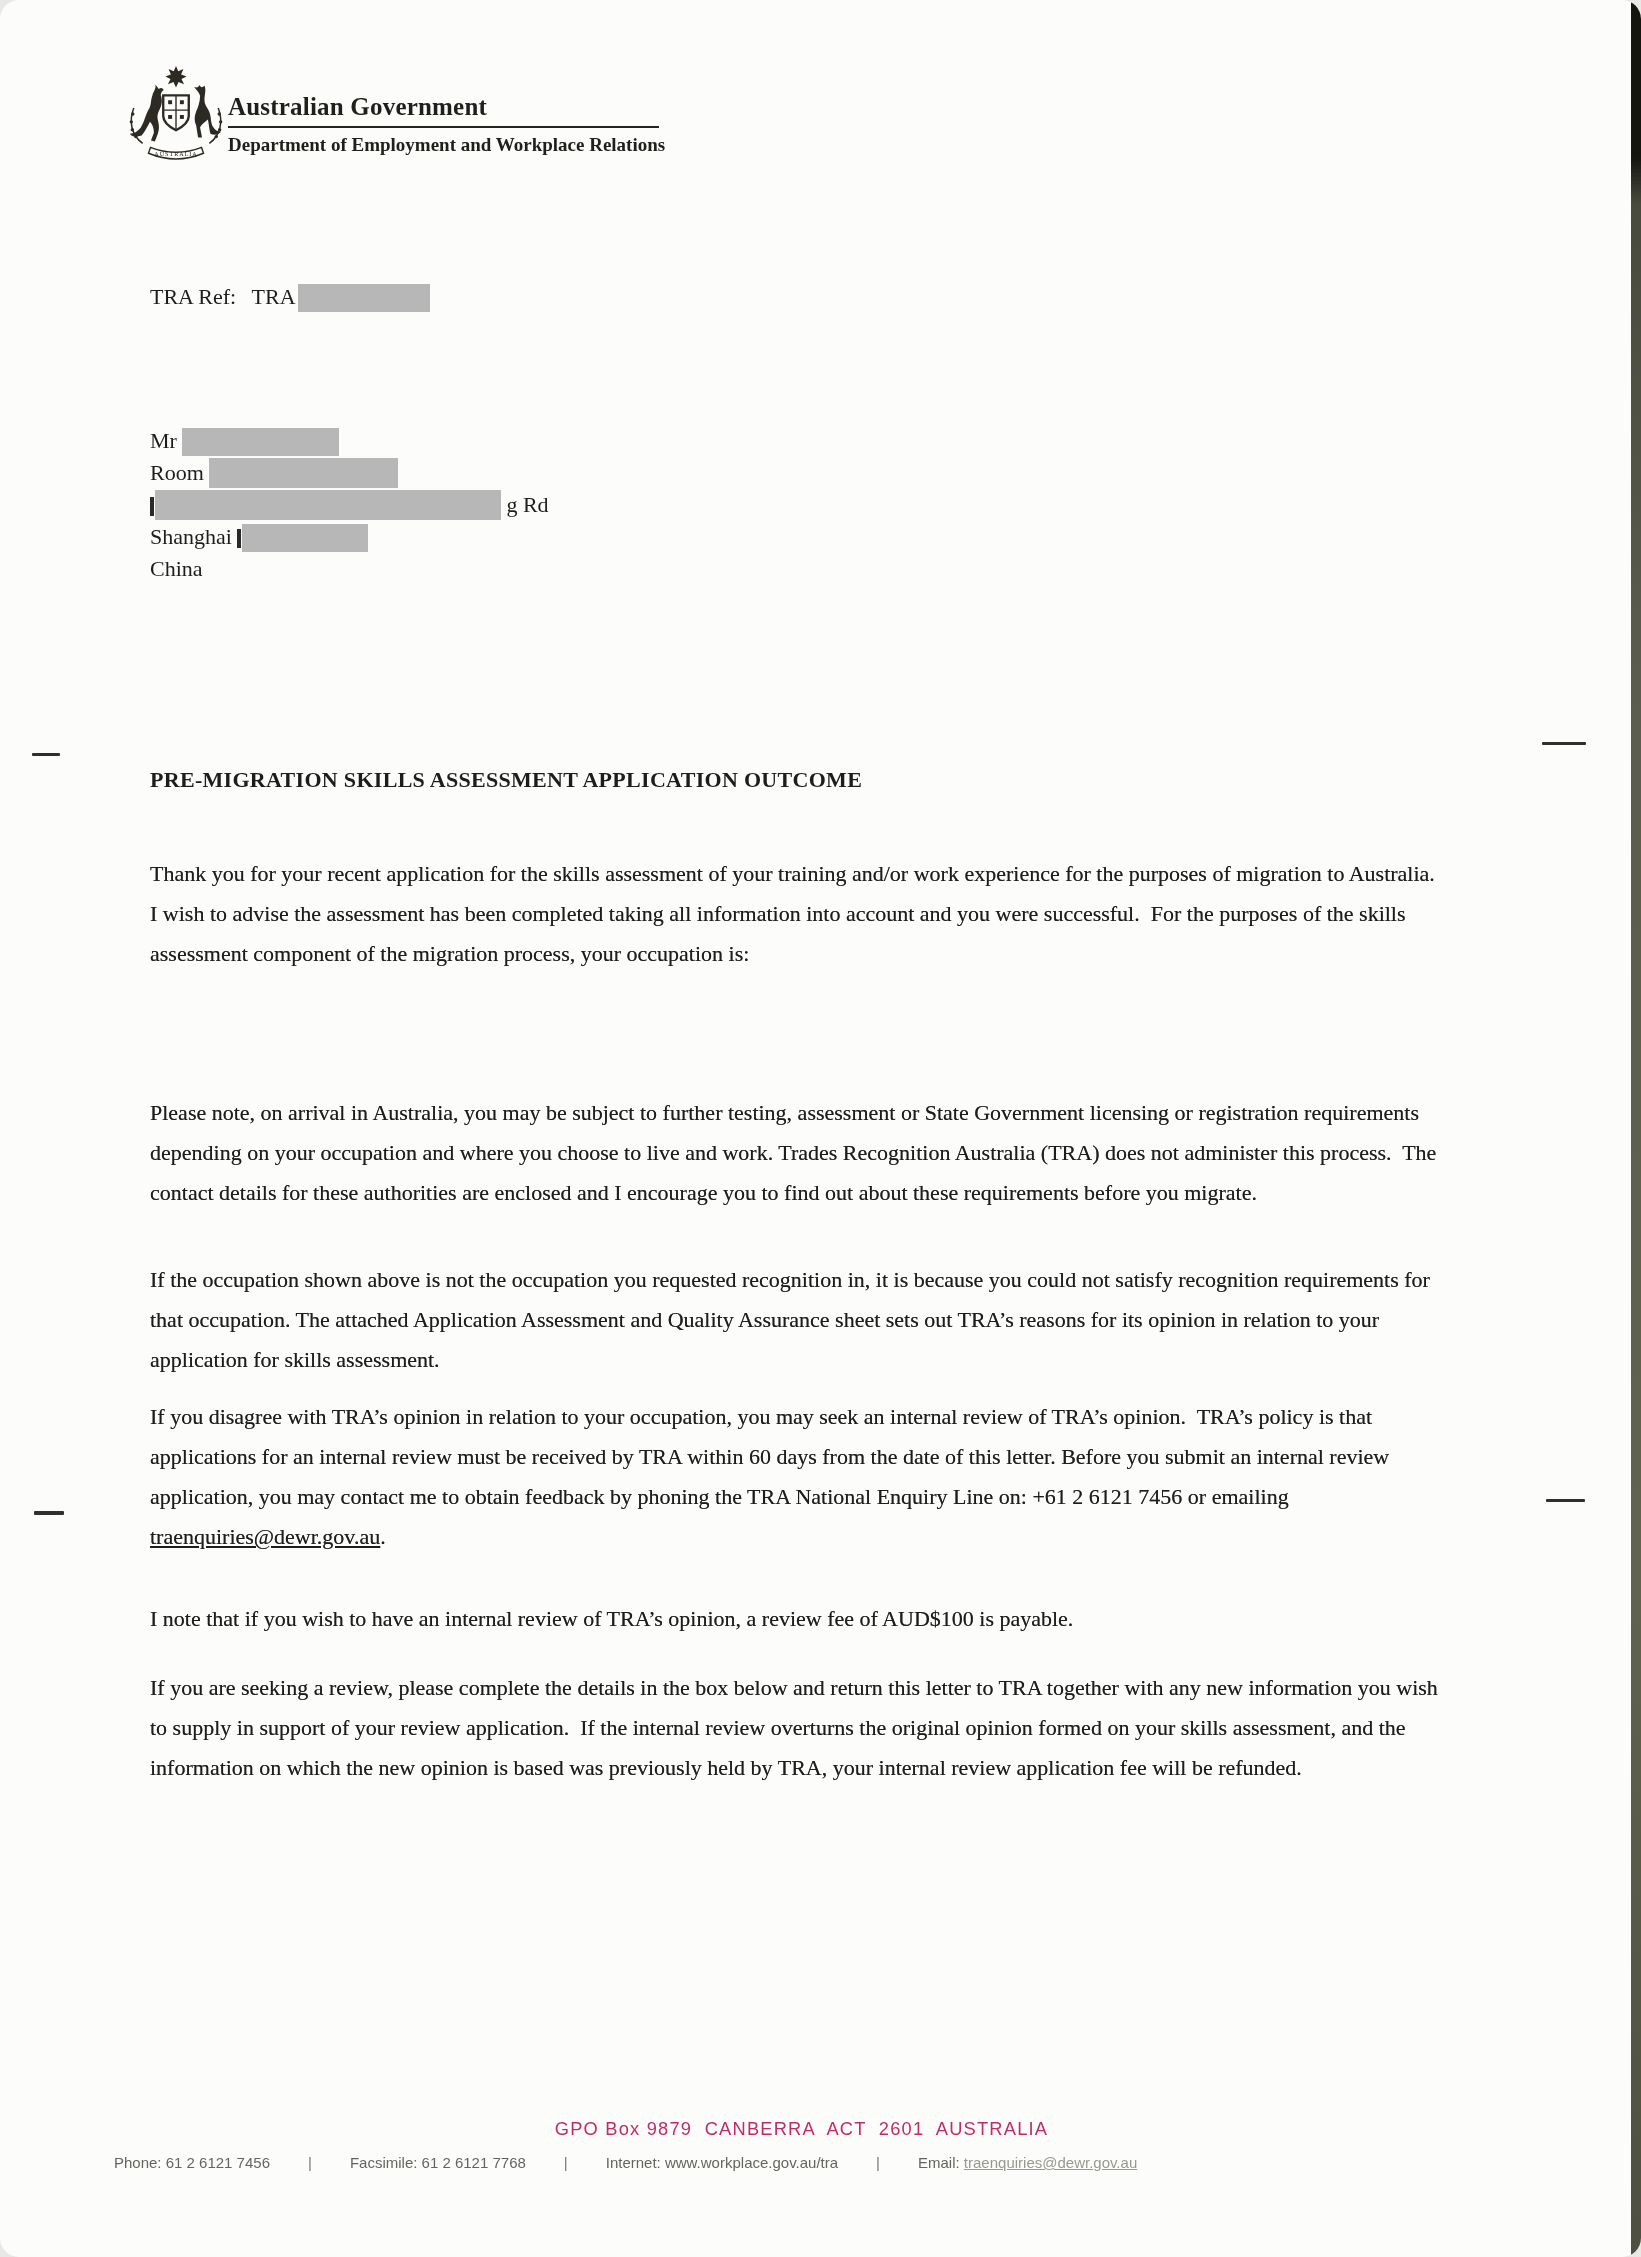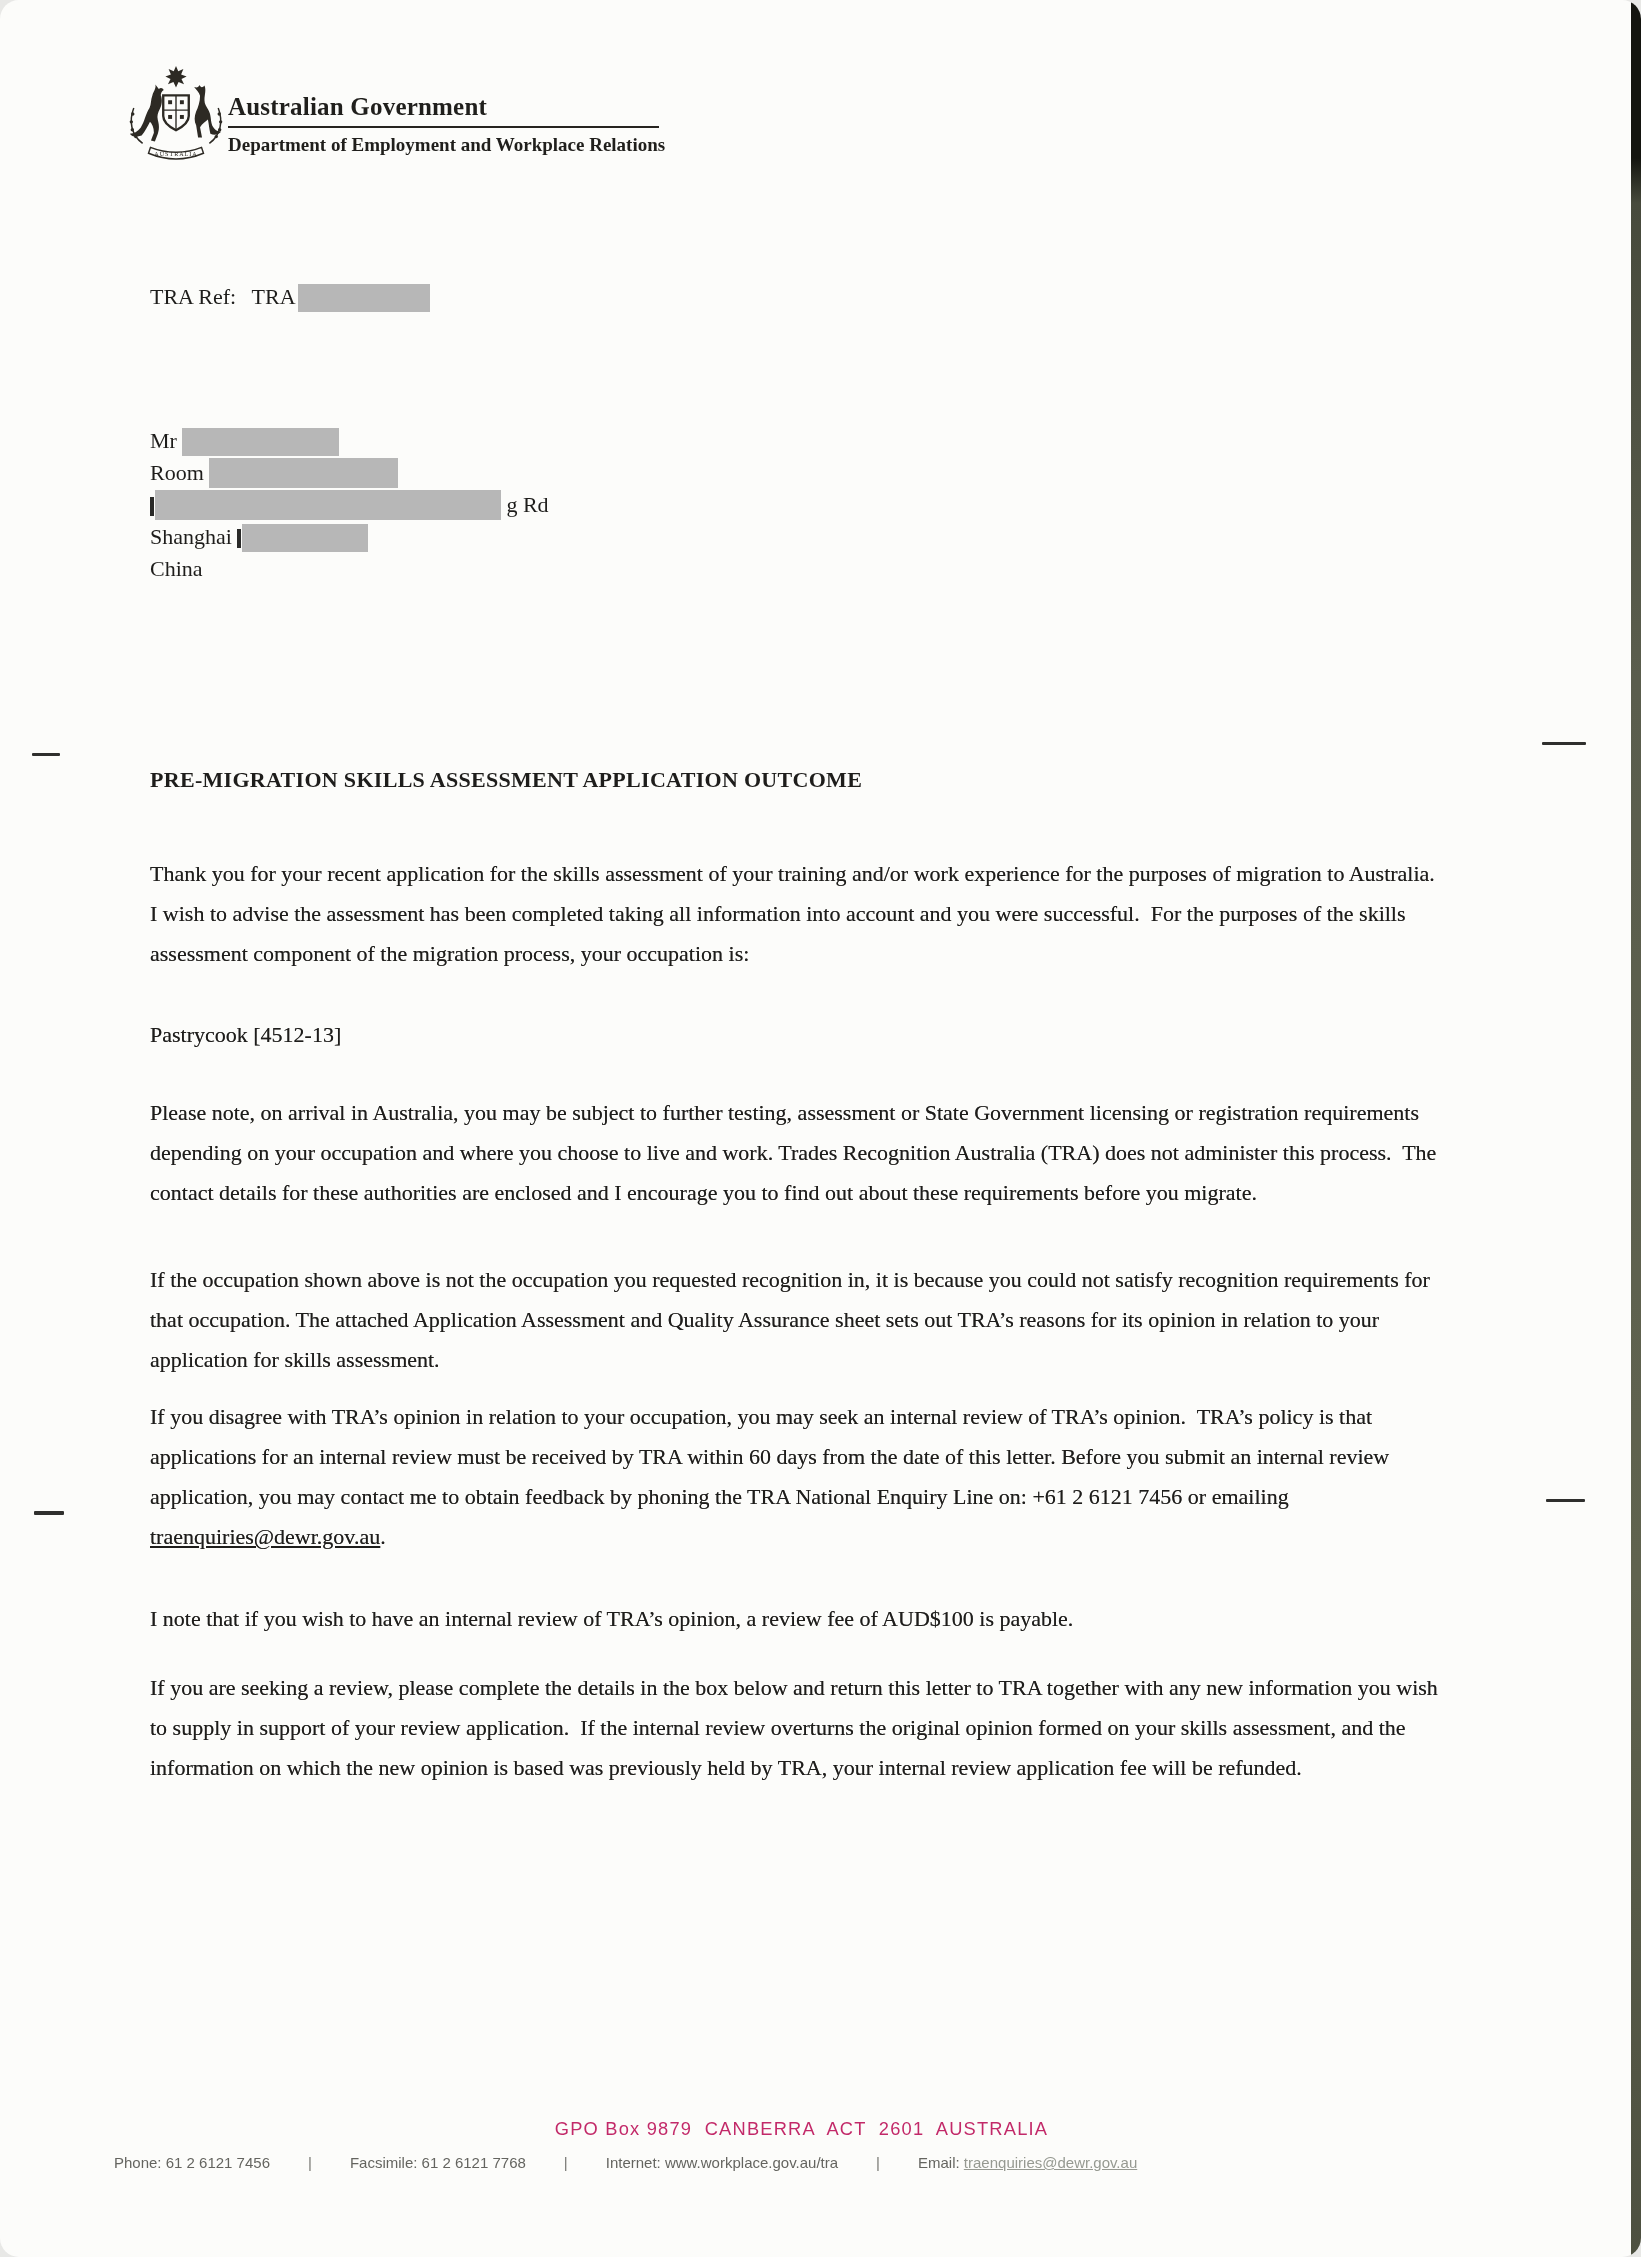--- a/index.html
+++ b/index.html
@@ -128,21 +128,20 @@
 
   <div class="mark" style="left:32px;top:753px;width:28px;height:2.9px;"></div>
   <div class="mark" style="left:1542px;top:742px;width:44px;height:2.9px;"></div>
   <div class="mark" style="left:34px;top:1511px;width:30px;height:3.9px;"></div>
   <div class="mark" style="left:1546px;top:1499px;width:39px;height:2.9px;"></div>
 
   <div class="title">PRE-MIGRATION SKILLS ASSESSMENT APPLICATION OUTCOME</div>
 
   <div class="para p1">Thank you for your recent application for the skills assessment of your training and/or work experience for the purposes of migration to Australia.  I wish to advise the assessment has been completed taking all information into account and you were successful.  For the purposes of the skills assessment component of the migration process, your occupation is:</div>
 
-  <div class="para occ">Pastrycook [4512-13]</div>
 
   <div class="para p2">Please note, on arrival in Australia, you may be subject to further testing, assessment or State Government licensing or registration requirements depending on your occupation and where you choose to live and work. Trades Recognition Australia (TRA) does not administer this process.  The contact details for these authorities are enclosed and I encourage you to find out about these requirements before you migrate.</div>
 
   <div class="para p3">If the occupation shown above is not the occupation you requested recognition in, it is because you could not satisfy recognition requirements for that occupation. The attached Application Assessment and Quality Assurance sheet sets out TRA’s reasons for its opinion in relation to your application for skills assessment.</div>
 
   <div class="para p4"><span>If you disagree with TRA’s opinion in relation to your occupation, you may seek an internal review of TRA’s opinion.  TRA’s policy is that applications for an internal review must be received by TRA within 60 days from the date of this letter. Before you submit an internal review application, you may contact me to obtain feedback by phoning the TRA National Enquiry Line on: +61 2 6121 7456 or emailing </span><span class="email-link">traenquiries@dewr.gov.au</span><span>.</span></div>
 
   <div class="para p5">I note that if you wish to have an internal review of TRA’s opinion, a review fee of AUD$100 is payable.</div>
 
   <div class="para p6">If you are seeking a review, please complete the details in the box below and return this letter to TRA together with any new information you wish to supply in support of your review application.  If the internal review overturns the original opinion formed on your skills assessment, and the information on which the new opinion is based was previously held by TRA, your internal review application fee will be refunded.</div>

